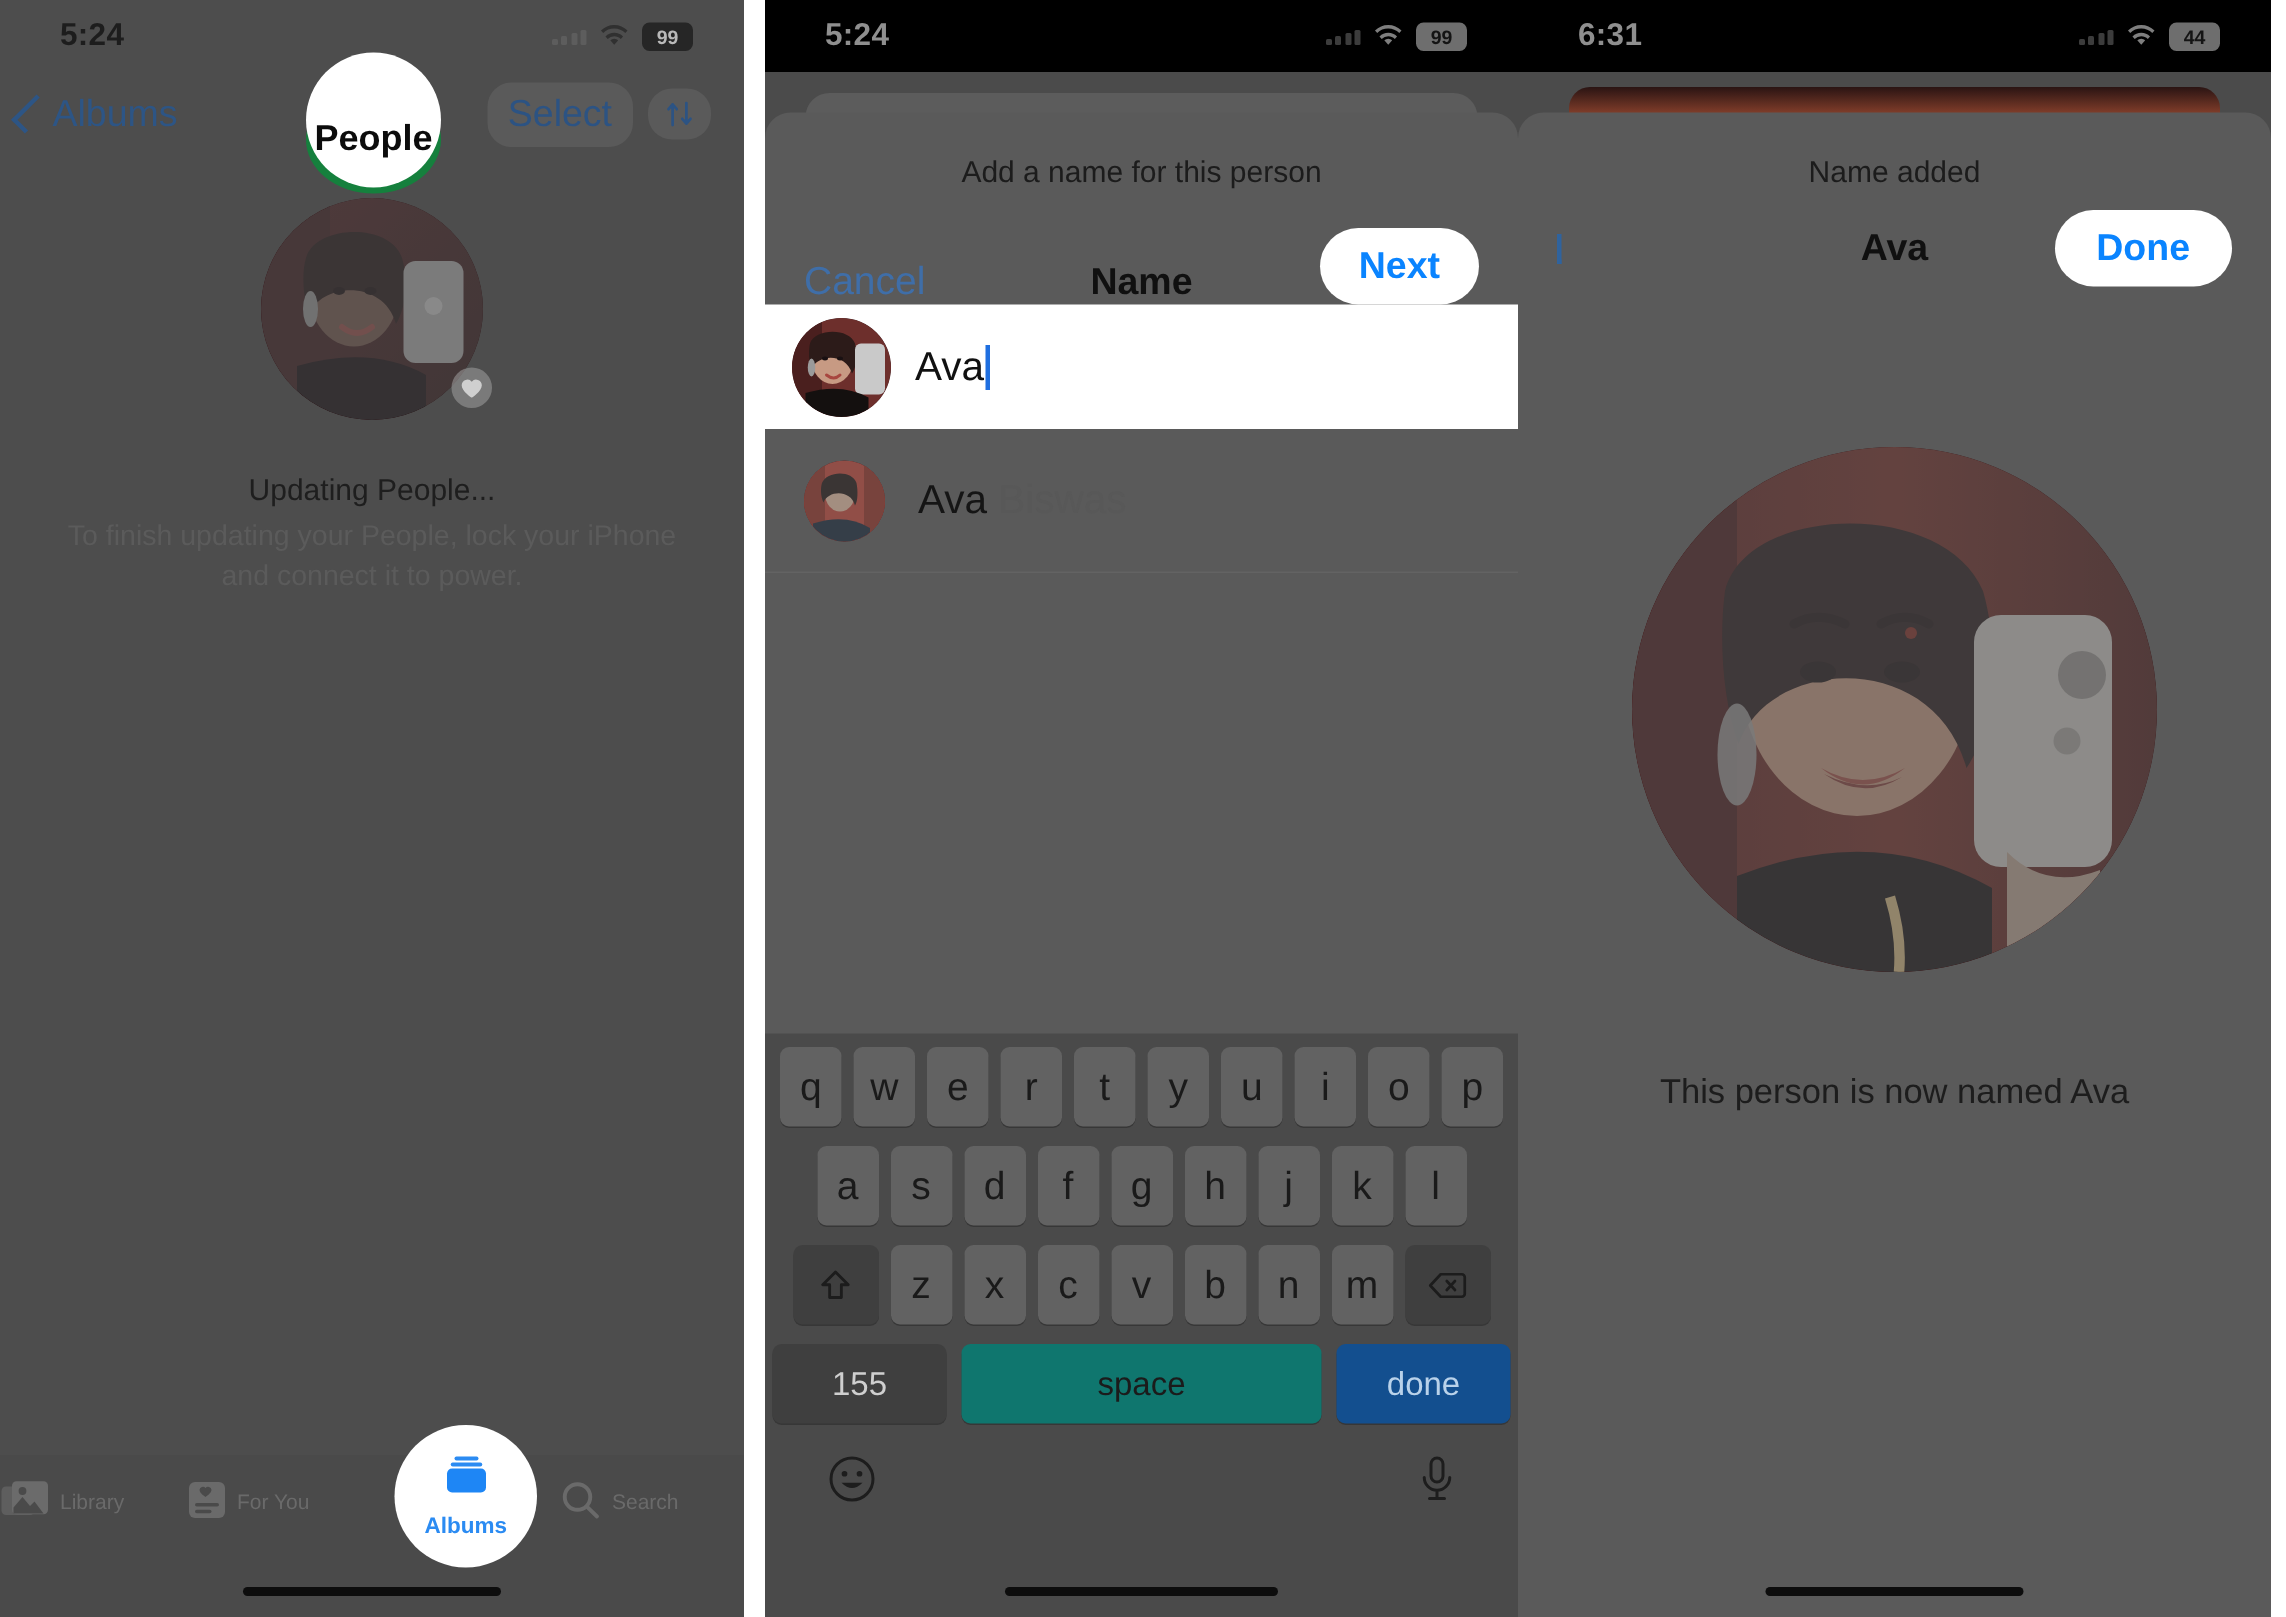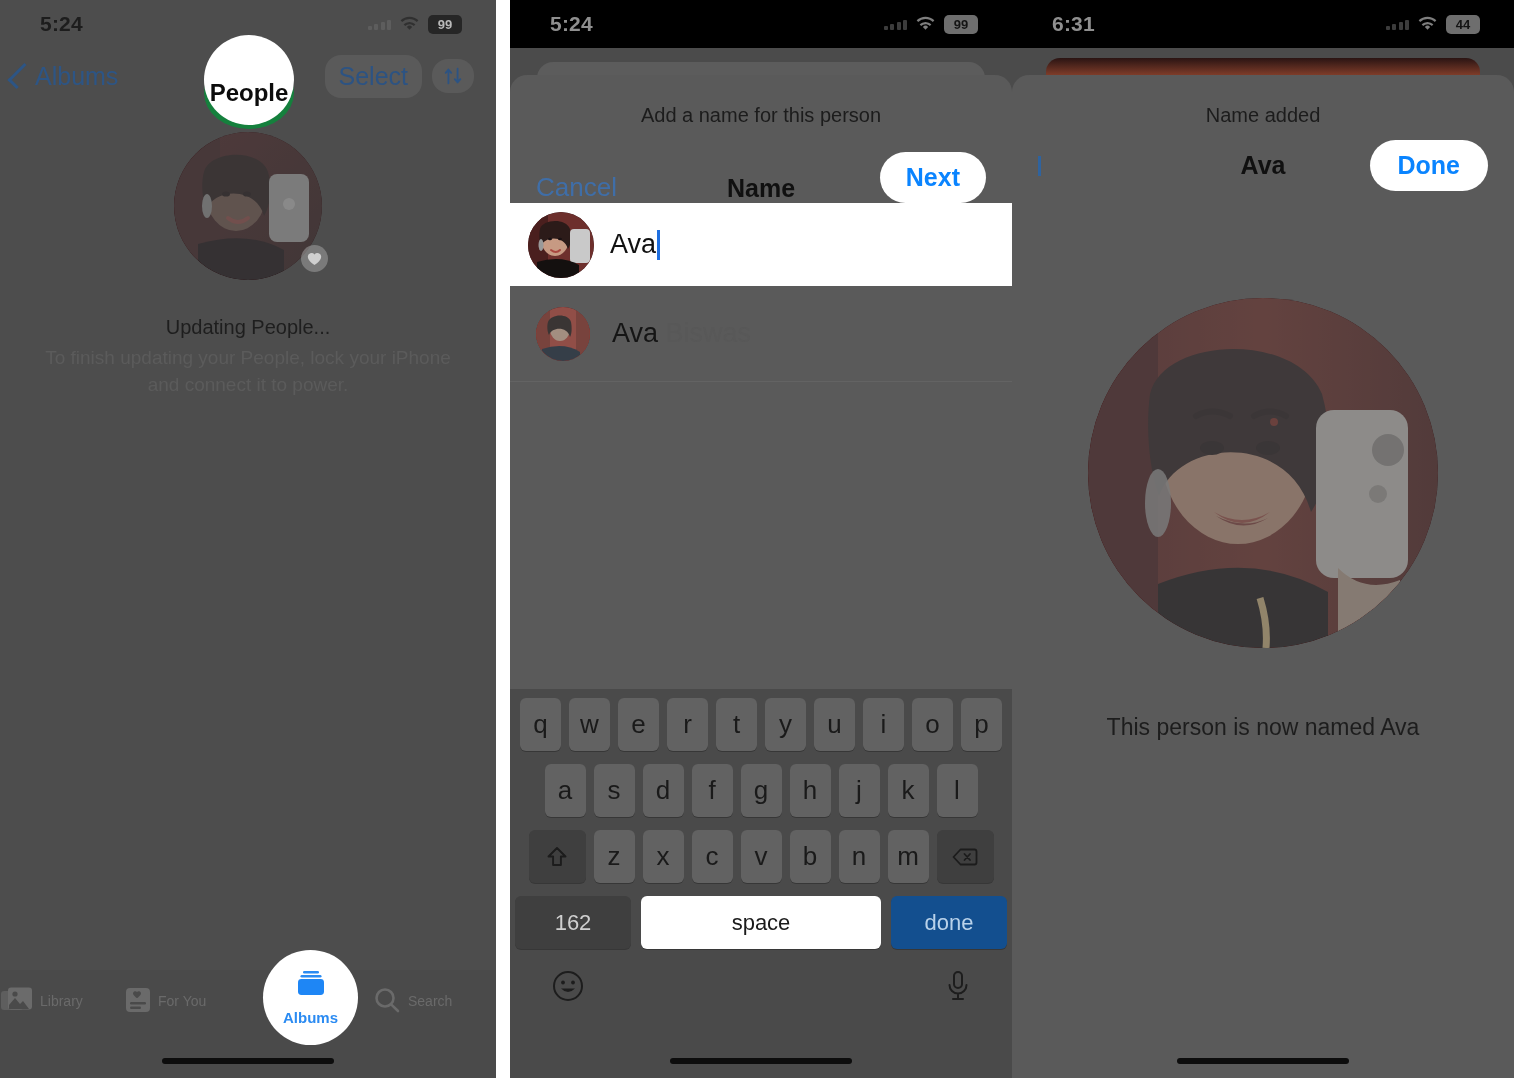--- a/index.html
+++ b/index.html
@@ -338,21 +338,21 @@
     border-radius: 6px;
     display: flex; align-items: center; justify-content: center;
     font-size: 26px;
     color: #1a1a1a;
     box-shadow: 0 1px 0 rgba(0,0,0,.25);
   }
   .krow.r2 { padding: 0 24px; }
   .key.dark { background: #3f3f3f; width: 57px; }
   .krow.r4 { gap: 10px; margin-bottom: 10px; }
   .key.num { width: 116px; height: 53px; background: #3f3f3f; font-size: 22px; color: #cfcfcf; }
-  .key.space { flex: 1; max-width: 243px; height: 53px; font-size: 22px; color: #1b1b1b; background: #ffffff; }
+  .key.space { flex: 1; max-width: 243px; height: 53px; font-size: 22px; color: #1b1b1b; background: #0f766e; }
   .key.done { width: 116px; height: 53px; background: #134f8f; color: #b9d2ea; font-size: 22px; }
   .kbot {
     display: flex;
     align-items: center;
     justify-content: space-between;
     padding: 10px 36px 0;
   }
   .khome {
     position: absolute;
     left: 50%; transform: translateX(-50%);
@@ -676,21 +676,21 @@
         <div class="key">n</div>
         <div class="key">m</div>
         <div class="key dark">
           <svg width="26" height="20" viewBox="0 0 26 20">
             <path d="M8.5 2.5h14a2 2 0 0 1 2 2v11a2 2 0 0 1-2 2h-14L1.5 10z" fill="none" stroke="#1c1c1c" stroke-width="1.8" stroke-linejoin="round"></path>
             <path d="M12.5 7 18 13M18 7l-5.5 6" stroke="#1c1c1c" stroke-width="1.8" stroke-linecap="round"></path>
           </svg>
         </div>
       </div>
       <div class="krow r4">
-        <div class="key num">162</div>
+        <div class="key num">155</div>
         <div class="key space">space</div>
         <div class="key done">done</div>
       </div>
       <div class="kbot">
         <div>
           <svg width="34" height="34" viewBox="0 0 34 34">
             <circle cx="17" cy="17" r="14" fill="none" stroke="#1d1d1d" stroke-width="2"></circle>
             <circle cx="12" cy="13.5" r="1.9" fill="#1d1d1d"></circle>
             <circle cx="22" cy="13.5" r="1.9" fill="#1d1d1d"></circle>
             <path d="M10 19.5q7 7 14 0z" fill="#1d1d1d"></path>

